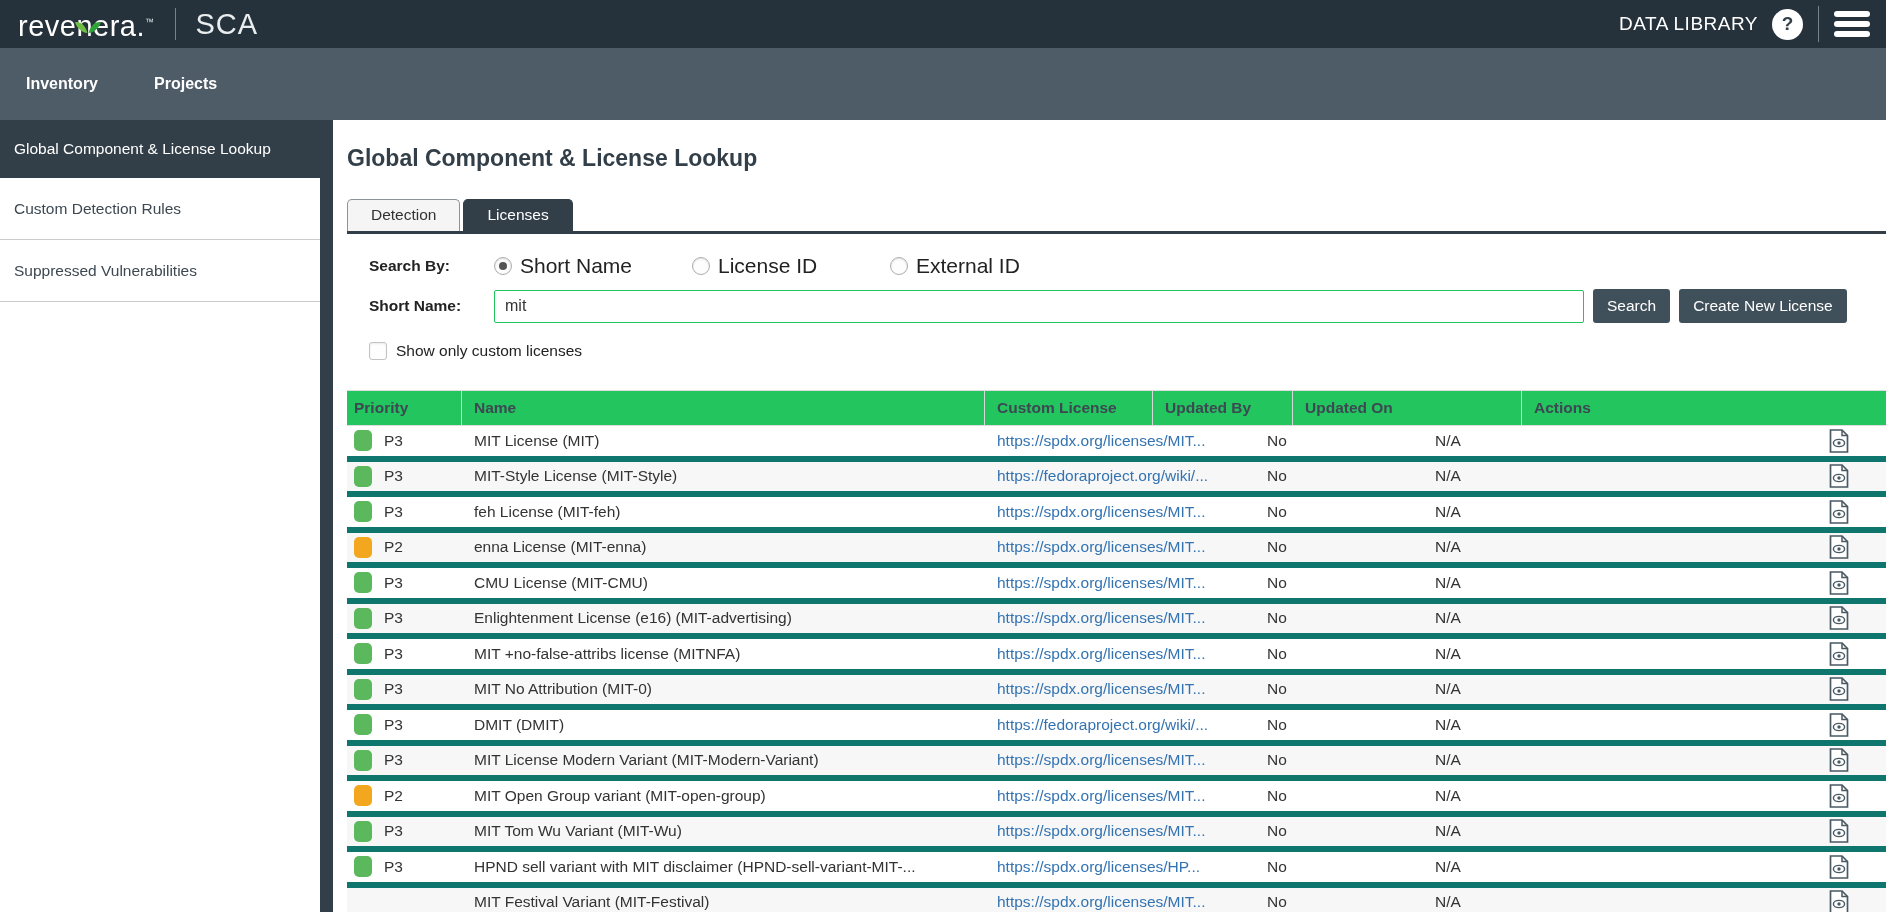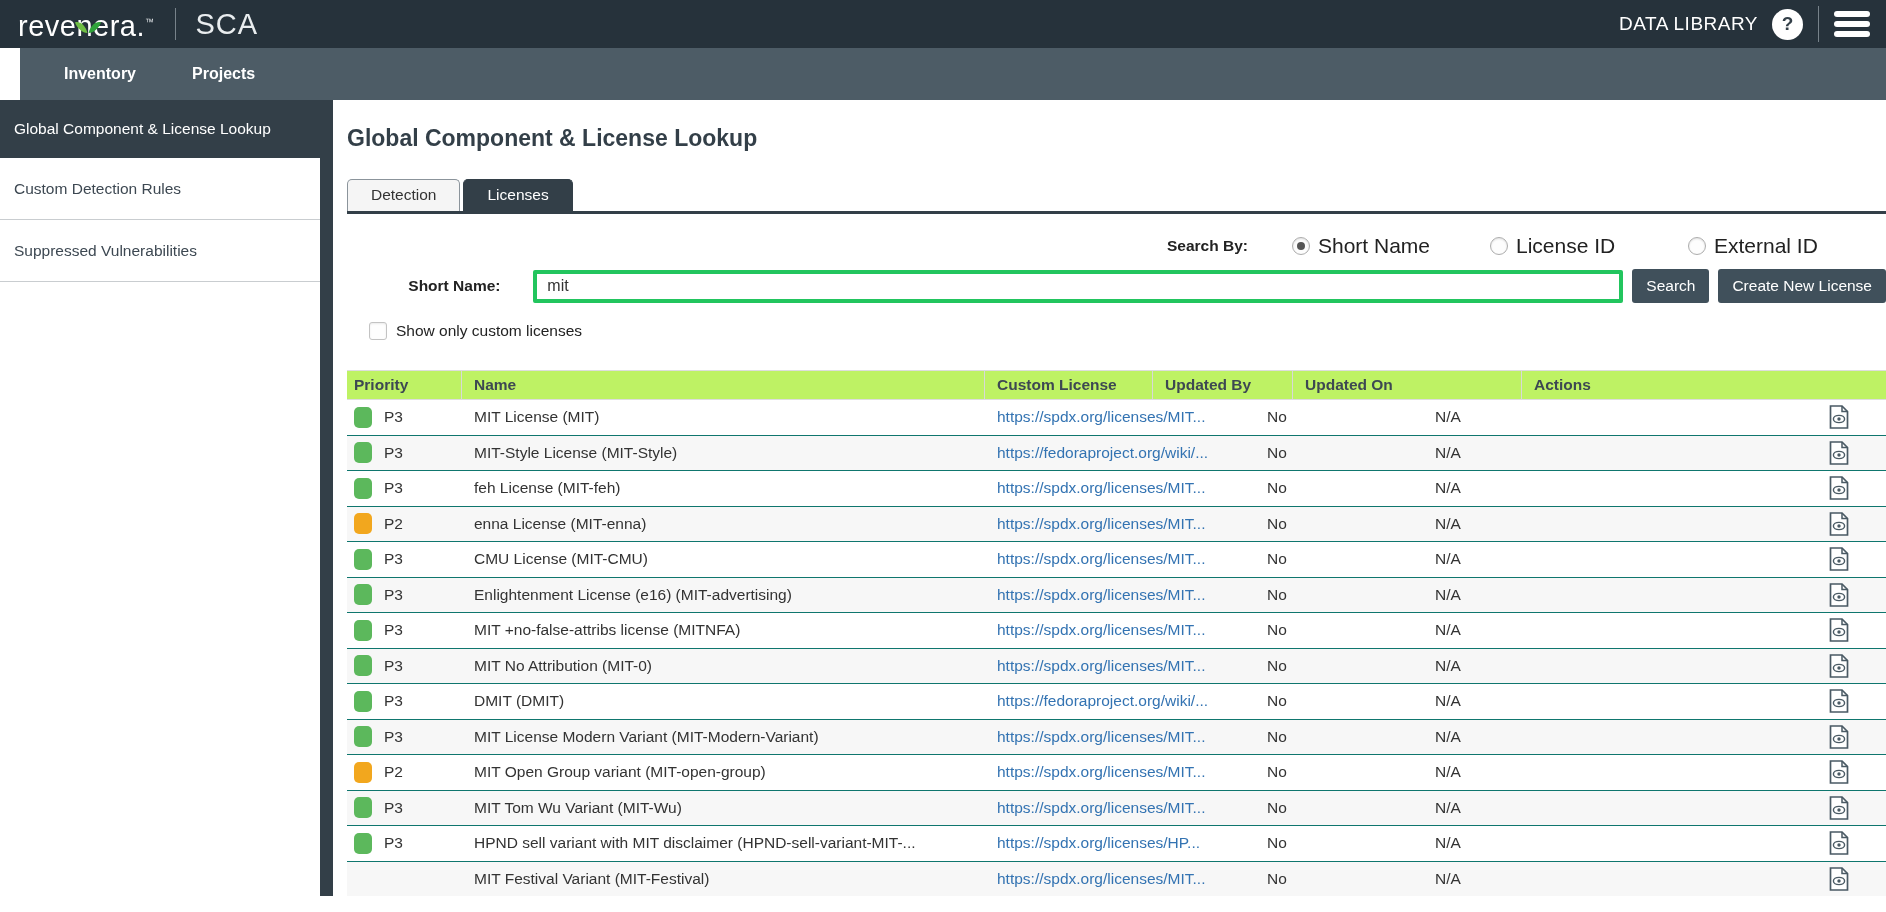--- a/index.html
+++ b/index.html
@@ -16,21 +16,21 @@
   .header-right { margin-left: auto; display: flex; align-items: center; justify-content: space-between; }
   .data-library { color: #fff; font-size: 19px; letter-spacing: .5px; cursor: pointer; }
   .help-circle { width: 31px; height: 31px; border-radius: 50%; background: #fff; color: #333f48;
     font-weight: bold; font-size: 19px; display: flex; align-items: center; justify-content: center;
     margin-left: 14px; cursor: pointer; }
   .header-divider2 { width: 1px; height: 36px; background: #77828a; margin: 0 15px; }
   .hamburger { display: flex; flex-direction: column; gap: 4px; cursor: pointer; padding: 2px 0; }
   .hamburger span { display: block; width: 36px; height: 6px; background: #fff; border-radius: 3px; }
 
   
-  .nav-bar { height: 52px; background: #4d5c66; display: flex; align-items: center; padding-left: 44px; margin-left: 20px; }
+  .nav-bar { height: 72px; background: #4d5c66; display: flex; align-items: center; padding-left: 26px; }
   .nav-item { color: #fff; font-weight: bold; font-size: 16px; margin-right: 56px; cursor: pointer; }
 
   
   .app-body { display: flex; height: 796px; }
   .sidebar { position: relative; width: 333px; flex: 0 0 333px; background: #fff; }
   .sidebar::after { content: ""; position: absolute; top: 0; right: 0; bottom: 0; width: 13px; background: #333f48; }
   .sidebar-item { width: 320px; min-height: 62px; display: flex; align-items: center; padding: 0 10px 0 14px;
     font-size: 15.5px; color: #3d4852; border-bottom: 1px solid #c9cdd0; cursor: pointer; }
   .sidebar-item.active { width: 333px; min-height: 58px; background: #333f48; color: #fff; border-bottom: none;
     position: relative; z-index: 2; }
@@ -39,44 +39,44 @@
   .content { flex: 1; padding: 25px 0 0 14px; overflow: hidden; }
   .page-title { font-size: 23px; font-weight: bold; color: #333f48; }
 
   .tabs { display: flex; margin-top: 27px; }
   .tab { height: 32px; line-height: 30px; padding: 0 23px; font-size: 15.5px; border: 1px solid #8b949b;
     border-bottom: none; border-radius: 5px 5px 0 0; background: #f5f5f5; color: #333; margin-right: 3px; cursor: pointer; }
   .tab.active { background: #333f48; border-color: #333f48; color: #fff; font-weight: 400; }
   .tab-underline { height: 3px; background: #333f48; margin-right: 0; }
 
   .search-area { padding: 20px 0 0 22px; }
-  .form-row { display: flex; align-items: center; margin-bottom: 11px; justify-content: flex-end; }
+  .form-row { display: flex; align-items: center; margin-bottom: 11px; }
   .form-label { width: 125px; font-weight: bold; font-size: 15.5px; color: #222; }
   .radio-option { display: flex; align-items: center; width: 198px; cursor: pointer; }
   .radio-circle { width: 18px; height: 18px; border-radius: 50%; border: 1px solid #adadad; background: #fdfdfd;
     margin-right: 8px; position: relative; box-shadow: inset 0 1px 2px rgba(0,0,0,.12); }
   .radio-option.selected .radio-circle::after { content: ""; position: absolute; left: 4px; top: 4px;
     width: 8px; height: 8px; border-radius: 50%; background: #555; }
   .radio-text { font-size: 21px; color: #222; }
-  .shortname-input { width: 1090px; height: 33px; border: 4px solid #22c55e; border-radius: 2px;
+  .shortname-input { width: 1090px; height: 33px; border: 1px solid #22c55e; border-radius: 2px;
     font-size: 16px; padding: 0 10px; color: #333; font-family: "Liberation Sans", sans-serif; }
   .btn { height: 34px; background: #40505b; color: #fff; border: none; border-radius: 3px;
     font-size: 15.5px; padding: 0 14px; margin-left: 9px; cursor: pointer; font-family: "Liberation Sans", sans-serif; }
   .checkbox-row { display: flex; align-items: center; margin-top: 19px; }
   .checkbox { width: 18px; height: 18px; border: 1px solid #c3c3c3; border-radius: 3px; background: #fefefe;
     box-shadow: inset 0 1px 2px rgba(0,0,0,.08); cursor: pointer; }
   .checkbox-label { font-size: 15.5px; margin-left: 9px; color: #222; }
 
   
   .table { margin-top: 30px; width: 1539px; }
-  .thead { display: flex; background: #bef264; border-top: 1px solid #ddd; border-bottom: 1px solid #ddd; height: 30px; }
+  .thead { display: flex; background: #22c55e; border-top: 1px solid #ddd; border-bottom: 1px solid #ddd; height: 36px; }
   .th { display: flex; align-items: center; font-weight: bold; font-size: 15.5px; color: #3d4852;
     padding-left: 12px; border-right: 1px solid #d8d8d8; }
   .th:last-child { border-right: none; }
-  .trow { display: flex; align-items: center; height: 35.5px; border-bottom: 1px solid #0f766e; background: #fff; }
+  .trow { display: flex; align-items: center; height: 35.5px; border-bottom: 6px solid #0f766e; background: #fff; }
   .trow.alt { background: #f7f7f7; }
   .td { font-size: 15.5px; padding-left: 12px; display: flex; align-items: center; overflow: hidden; white-space: nowrap; }
 
   .col-priority { width: 115px; padding-left: 7px; }
   .col-name     { width: 523px; }
   .col-url      { width: 270px; }
   .col-custom   { width: 168px; }
   .col-by       { width: 140px; }
   .col-on       { width: 229px; }
   .col-actions  { width: 94px; justify-content: center; padding-left: 0; }

